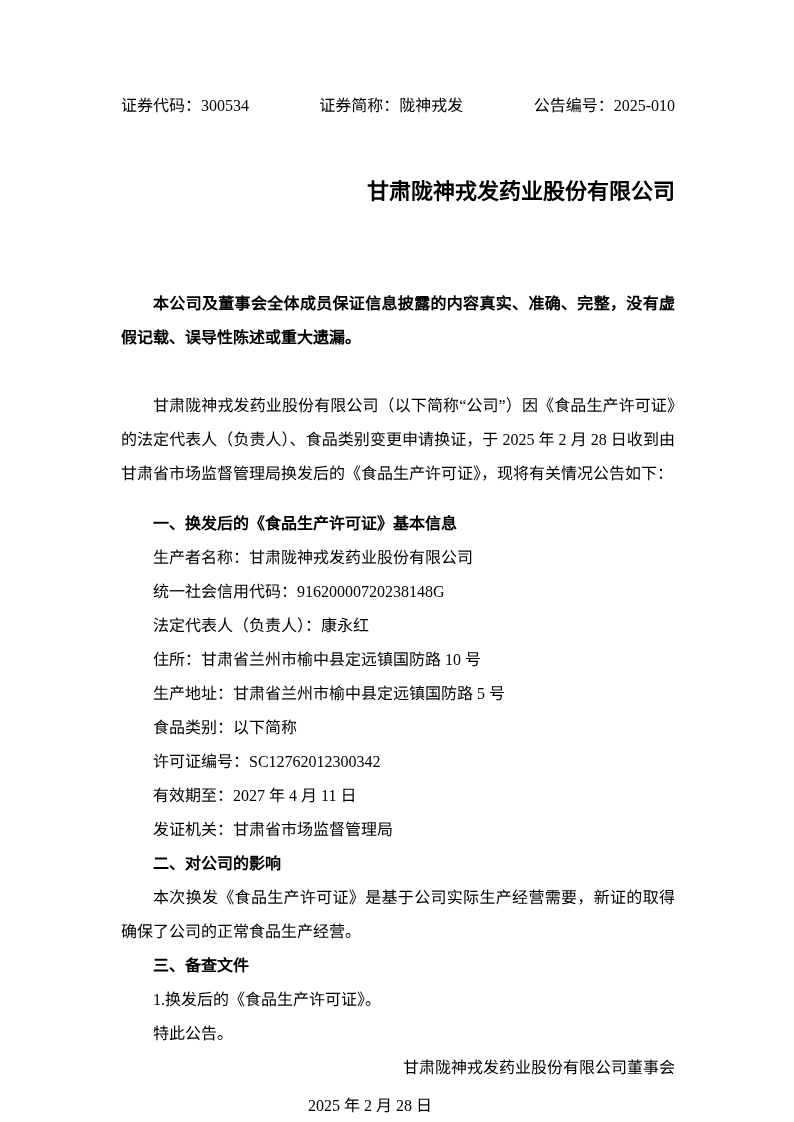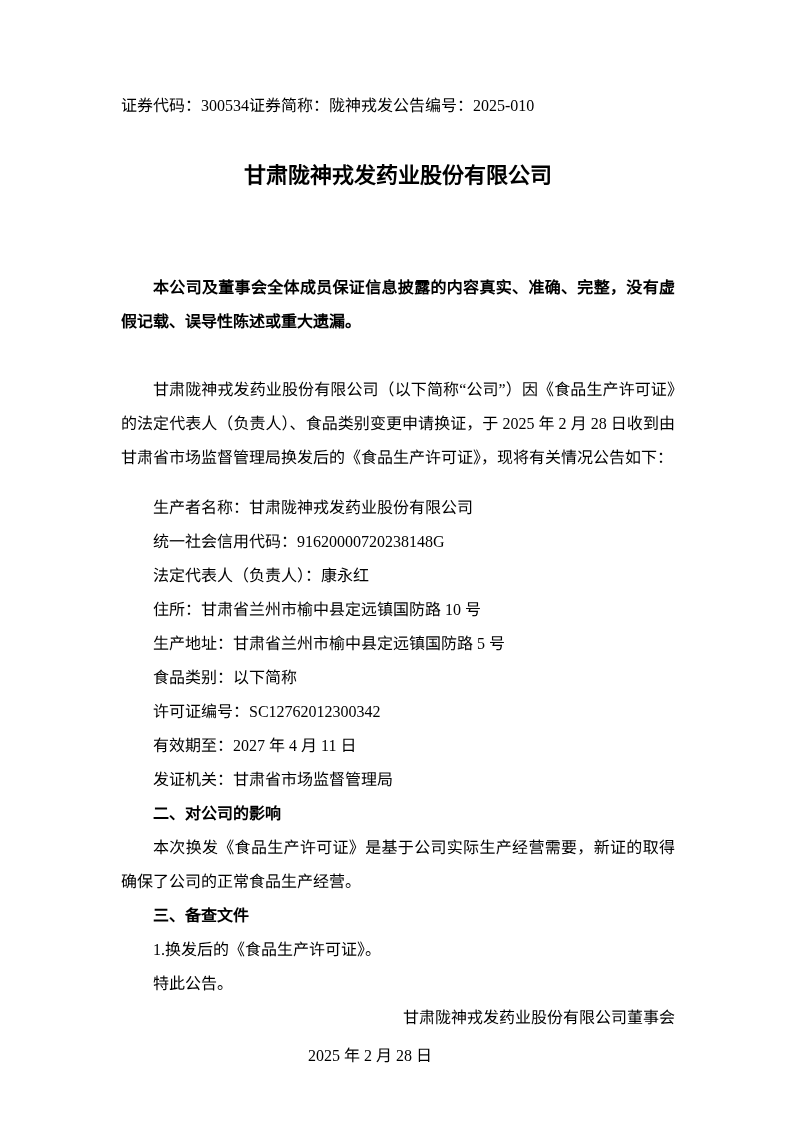--- a/index.html
+++ b/index.html
@@ -15,27 +15,28 @@
     background: #ffffff;
     box-sizing: border-box;
     padding: 96px 119px 40px 121px;
     font-family: "Liberation Serif", "DejaVu Serif", serif;
     font-size: 16px;
     color: #000000;
     overflow: hidden;
   }
   .doc-header {
     display: flex;
+    justify-content: space-between;
     align-items: baseline;
     line-height: 20px;
     font-size: 16px;
   }
   .title-block {
-    margin-top: 40px;
-    text-align: center;
+    margin-top: 56px;
+    text-align: right;
     font-weight: bold;
     font-size: 22px;
     line-height: 40px;
   }
   .disclaimer {
     margin-top: 75px;
     font-weight: bold;
     text-indent: 2em;
     line-height: 34px;
     text-align: justify;
@@ -88,20 +89,21 @@
   </div>
 
   <div class="title-block">
     <div>甘肃陇神戎发药业股份有限公司</div>
   </div>
 
   <p class="disclaimer">本公司及董事会全体成员保证信息披露的内容真实、准确、完整，没有虚假记载、误导性陈述或重大遗漏。</p>
 
   <p class="intro">甘肃陇神戎发药业股份有限公司（以下简称“公司”）因《食品生产许可证》的法定代表人（负责人）、食品类别变更申请换证，于 2025 年 2 月 28 日收到由甘肃省市场监督管理局换发后的《食品生产许可证》，现将有关情况公告如下：</p>
 
+  <div class="section-heading">一、换发后的《食品生产许可证》基本信息</div>
   <div class="item-line">生产者名称：甘肃陇神戎发药业股份有限公司</div>
   <div class="item-line">统一社会信用代码：91620000720238148G</div>
   <div class="item-line">法定代表人（负责人）：康永红</div>
   <div class="item-line">住所：甘肃省兰州市榆中县定远镇国防路 10 号</div>
   <div class="item-line">生产地址：甘肃省兰州市榆中县定远镇国防路 5 号</div>
   <div class="item-line">食品类别：以下简称</div>
   <div class="item-line">许可证编号：SC12762012300342</div>
   <div class="item-line">有效期至：2027 年 4 月 11 日</div>
   <div class="item-line">发证机关：甘肃省市场监督管理局</div>
 

